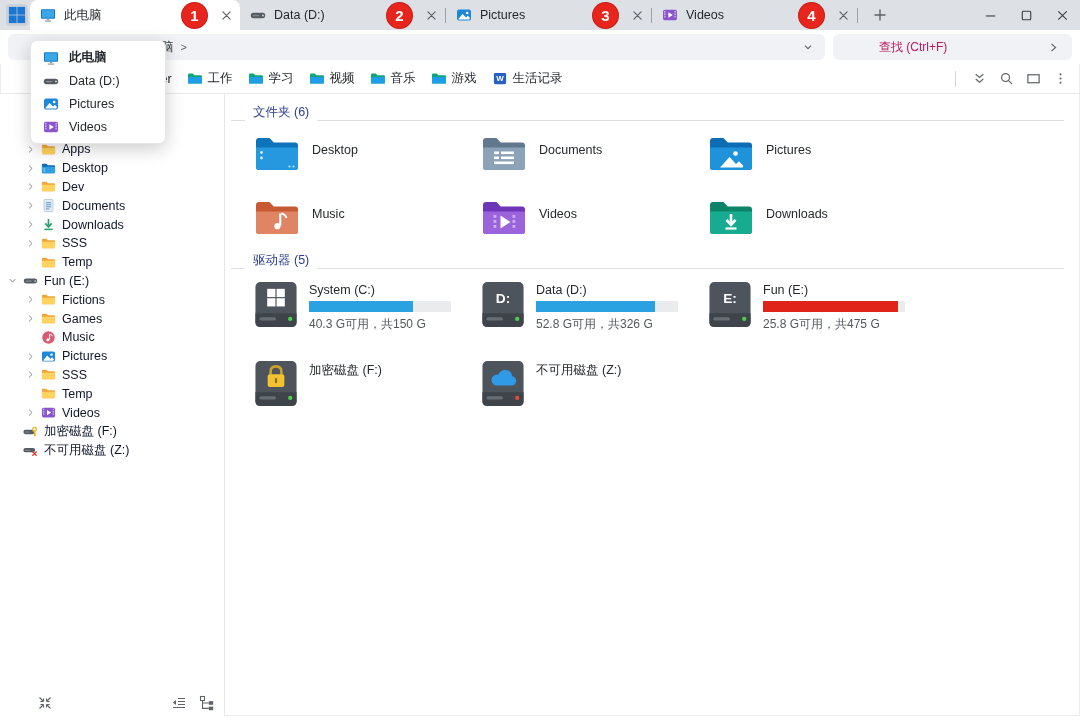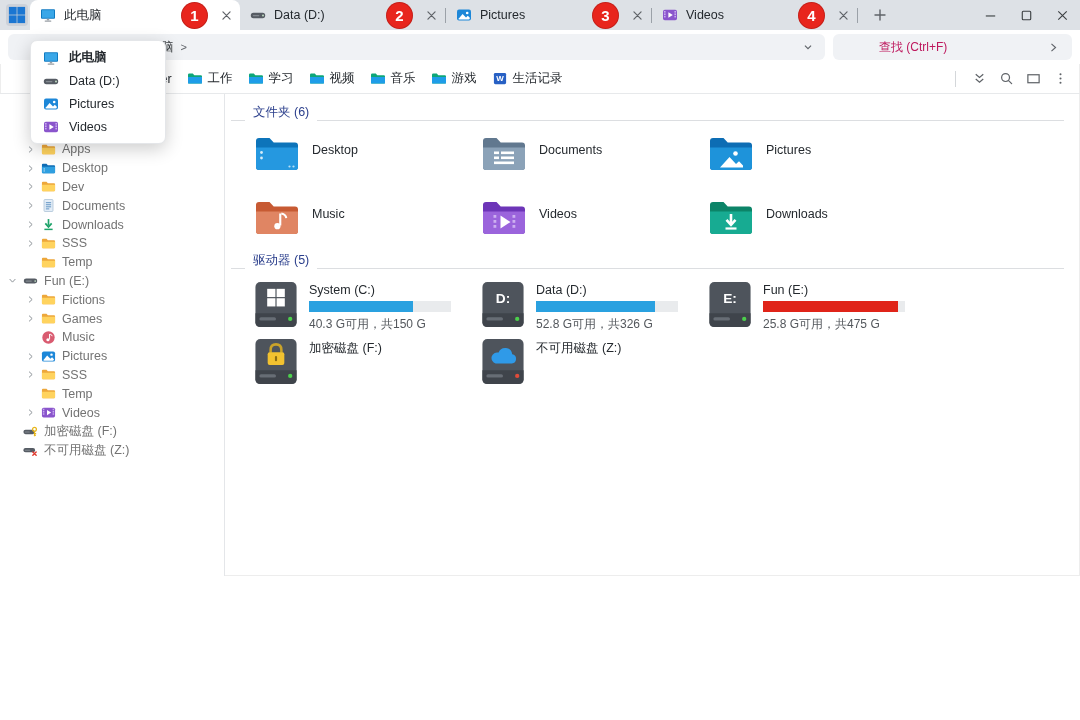--- a/index.html
+++ b/index.html
@@ -1,18 +1,18 @@
 <!DOCTYPE html>
 <html><head>
 <meta charset="utf-8">
 <style>
 *{margin:0;padding:0;box-sizing:border-box}
 html,body{width:1080px;height:720px}
 body{font-family:"Liberation Sans","DejaVu Sans",sans-serif;background:#fff}
-.window{position:relative;width:1080px;height:576px;background:#fff;overflow:hidden;box-shadow:inset 0 0 0 1px rgba(0,0,0,.07)}
+.window{position:relative;width:1080px;height:716px;background:#fff;overflow:hidden;box-shadow:inset 0 0 0 1px rgba(0,0,0,.07)}
 .icon svg{display:block}
 
 .tabbar{height:30px;background:#dde1e6;display:flex;align-items:center;padding-left:4px}
 .app-btn{width:22px;height:22px;border-radius:4px;background:rgba(9,30,66,.08);display:flex;align-items:center;justify-content:center;margin:0 2px;flex:none}
 .app-btn svg{width:18px;height:18px}
 #tabs{display:flex;height:100%;align-items:center}
 .tab{display:flex;align-items:center;height:100%;width:205px;padding:0 6px 0 10px;flex:none}
 .tab.active{width:210px;background:#fff;border-radius:8px 8px 0 0}
 .t16 svg{width:16px;height:16px}
 .tab-label{flex:1;margin-left:8px;font-size:12.5px;color:#24292e;white-space:nowrap;overflow:hidden}
@@ -41,38 +41,38 @@
 .tool-item .icon svg{width:16px;height:15px}
 .tool-item:first-child{margin-left:104px}
 .tool-spacer{flex:1}
 .tool-sep{width:1px;height:16px;background:#d4d7da;margin-right:10px}
 .tool-btn{width:27px;height:26px;display:flex;align-items:center;justify-content:center}
 .tool-btn svg{width:15px;height:15px}
 
 .main{display:flex;height:626px}
 .sidebar{width:225px;position:relative;border-right:1px solid #e4e6e9;flex:none;background:#fff}
 .tree{position:absolute;top:46px;left:0;right:0}
-.tree-row{height:18.8px;display:flex;align-items:center;font-size:12.5px;color:#737373;white-space:nowrap}
+.tree-row{height:18.8px;display:flex;align-items:center;font-size:12.5px;color:#0f172a;white-space:nowrap}
 .lvl0{padding-left:4px}
 .lvl1{padding-left:22px}
 .chev{width:16px;height:16px;display:flex;align-items:center;justify-content:center;flex:none}
 .chev svg{width:13px;height:13px}
 .tree-ic{width:16px;height:16px;margin:0 6px 0 2px;display:flex;align-items:center;justify-content:center;flex:none}
 .tree-ic svg{width:15px;height:15px}
 .sb-footer .fbtn{position:absolute;bottom:8px;width:18px;height:18px;display:flex;align-items:center;justify-content:center}
 .fbtn svg{width:16px;height:16px}
 
 .content{flex:1;padding:0 16px 0 6px;overflow:hidden}
 .section-header{display:flex;align-items:flex-end;margin-top:10px}
 .sh-line{height:1px;background:#dcdee1}
 .sh-l{width:14px;margin-right:8px}
 .sh-r{flex:1;margin-left:8px}
 .sh-title{font-size:12.5px;color:#2b3f8c;white-space:nowrap}
 .grid{display:grid;grid-template-columns:repeat(3,227px);margin:13px 0 0 23px;row-gap:20px}
-.drives-grid{row-gap:10px;margin-top:12px}
+.drives-grid{row-gap:32px;margin-top:12px}
 .folder-item{display:flex;height:44px}
 .fi-ic{width:46px;height:40px;flex:none}
 .fi-ic svg{width:46px;height:40px}
 .fi-label{margin:9px 0 0 12px;font-size:12.5px;color:#24292e;white-space:nowrap}
 .drive-item{display:flex;height:47px}
 .di-ic{width:44px;height:47px;flex:none}
 .di-ic svg{width:44px;height:47px}
 .di-info{margin-left:11px;padding-top:2px}
 .di-name{font-size:12.5px;color:#24292e;white-space:nowrap}
 .di-bar{width:142px;height:11px;background:#e9ebed;margin-top:4px}

